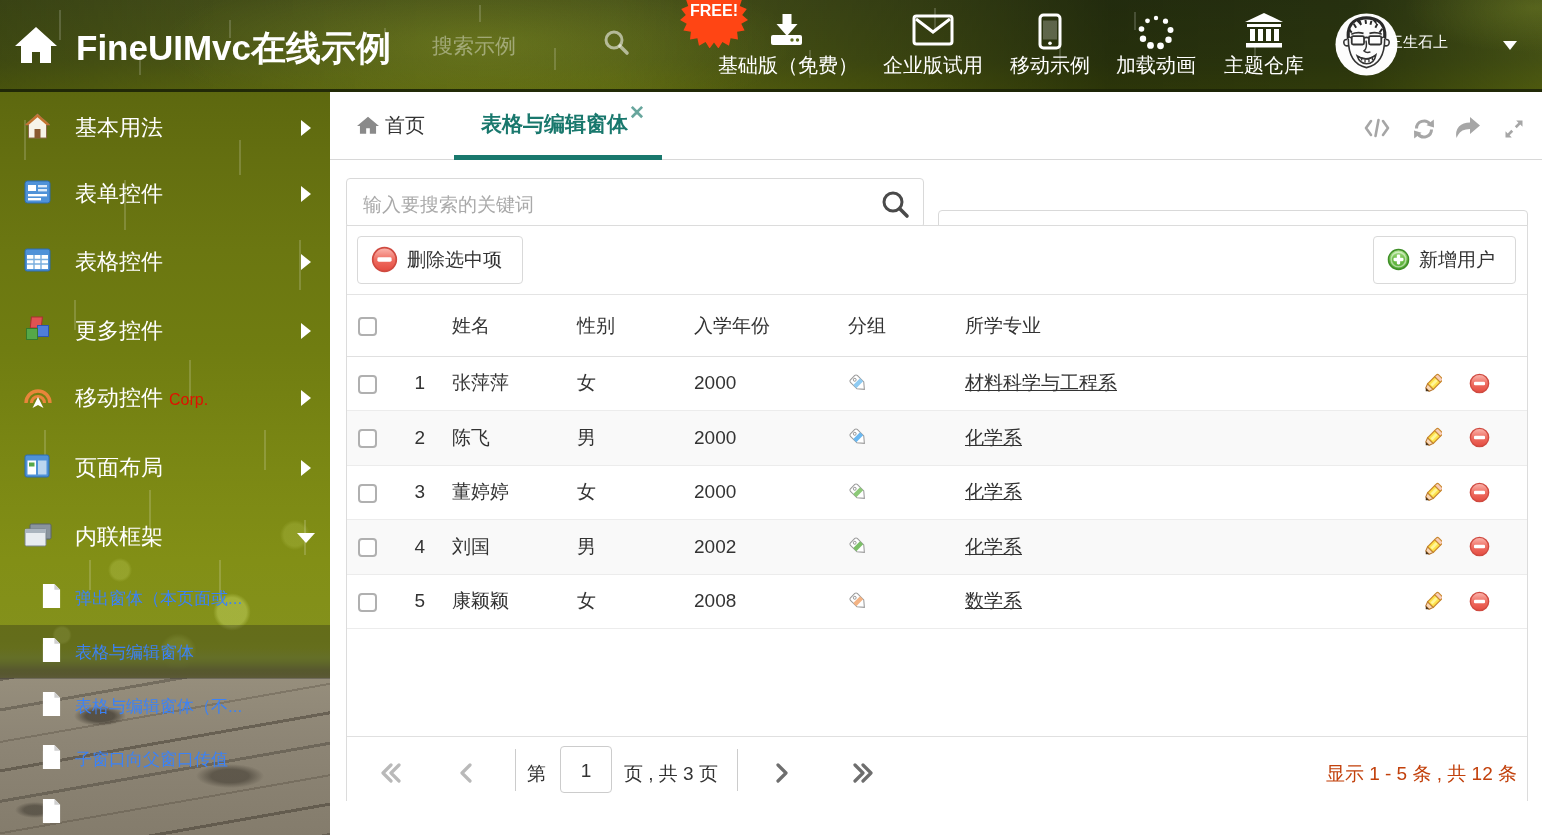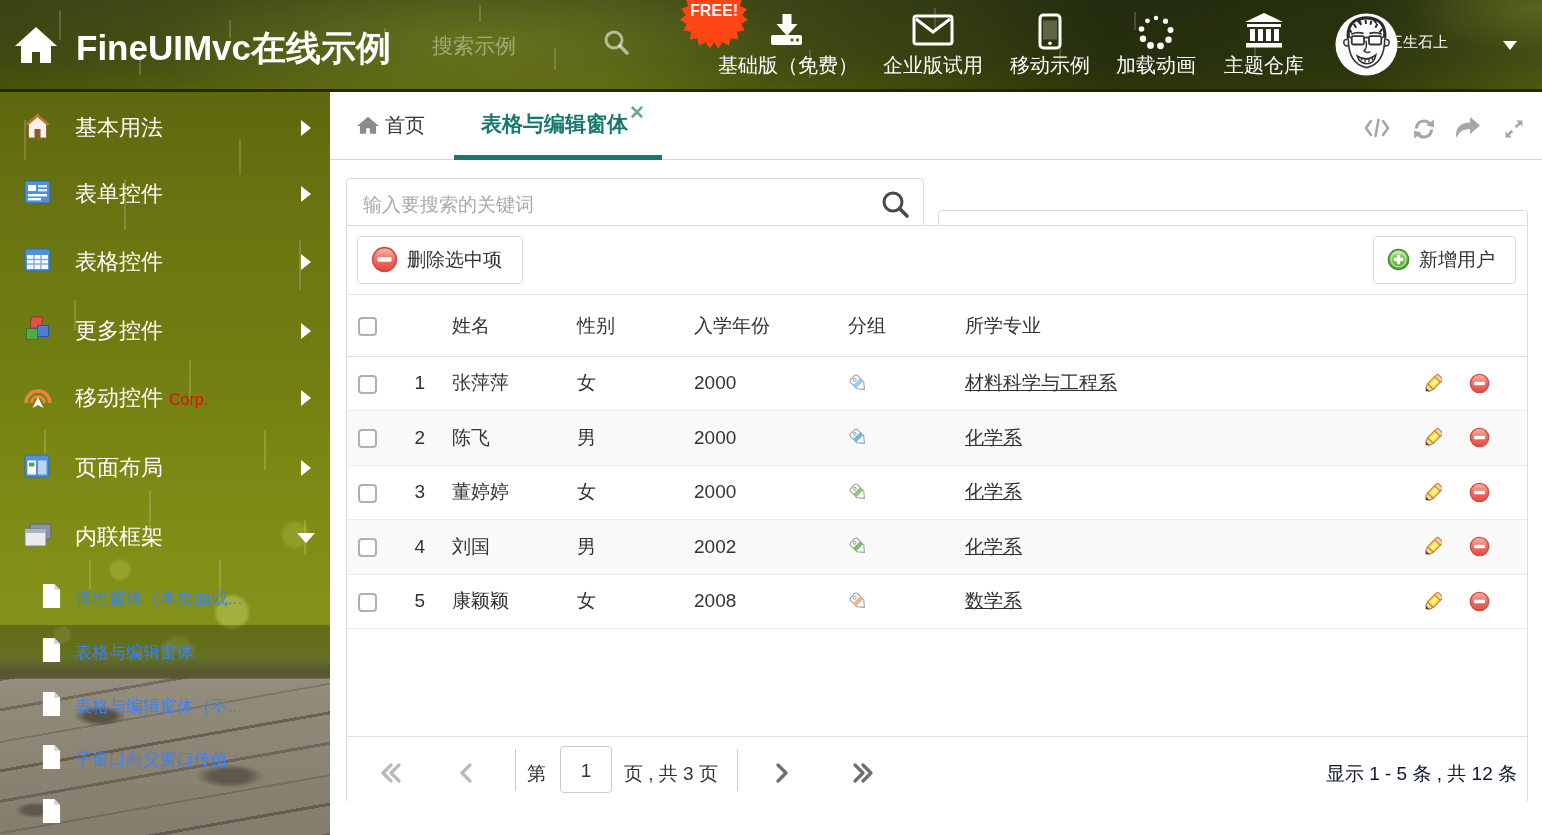--- a/index.html
+++ b/index.html
@@ -104,21 +104,21 @@
 .cb { width:19px; height:19px; border:2px solid #b0b0b0; border-radius:4px; background:#fff; display:inline-block; vertical-align:middle; }
 #tbl a { color:#333; }
 #tbl svg { display:block; }
 #tbl td.ic { padding:0 0 0 27px; }
 
 #pager { position:absolute; left:0; top:510px; width:1180px; height:65px; border-top:1px solid #e0e0e0; background:#fff; }
 #pgnum { position:absolute; left:213px; top:9px; width:52px; height:47px; border:1px solid #ccc; border-radius:4px; text-align:center; line-height:47px; font-size:19px; color:#333; }
 .pgsep { position:absolute; top:12px; width:1px; height:42px; background:#ccc; }
 .pgtx { position:absolute; top:24px; font-size:19px; color:#333; white-space:nowrap; }
 .pgic { position:absolute; top:26px; }
-#pg-info { position:absolute; right:10px; top:24px; font-size:19px; color:#0f172a; }
+#pg-info { position:absolute; right:10px; top:24px; font-size:19px; color:#c2410c; }
 </style>
 </head>
 <body>
 <div id="page">
 <svg width="0" height="0" style="position:absolute">
 <defs>
 <linearGradient id="gred" x1="0" y1="0" x2="0" y2="1">
   <stop offset="0" stop-color="#fbb8b0"></stop>
           <stop offset=".5" stop-color="#ef6e62"></stop>
           <stop offset="1" stop-color="#e44b40"></stop>

